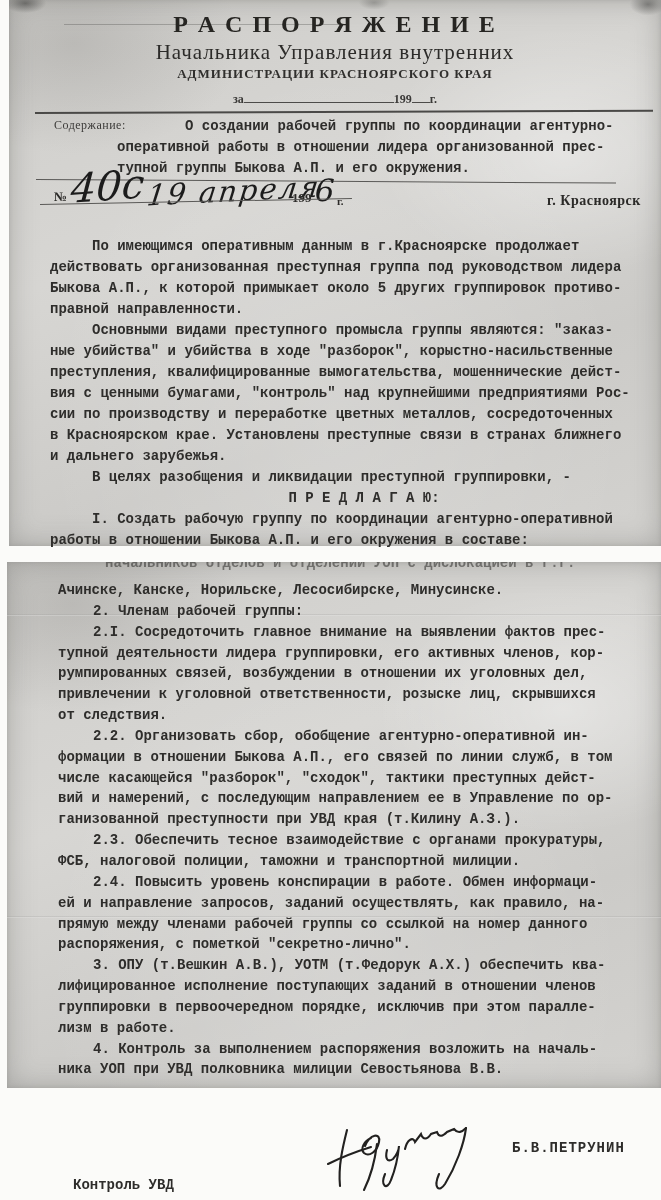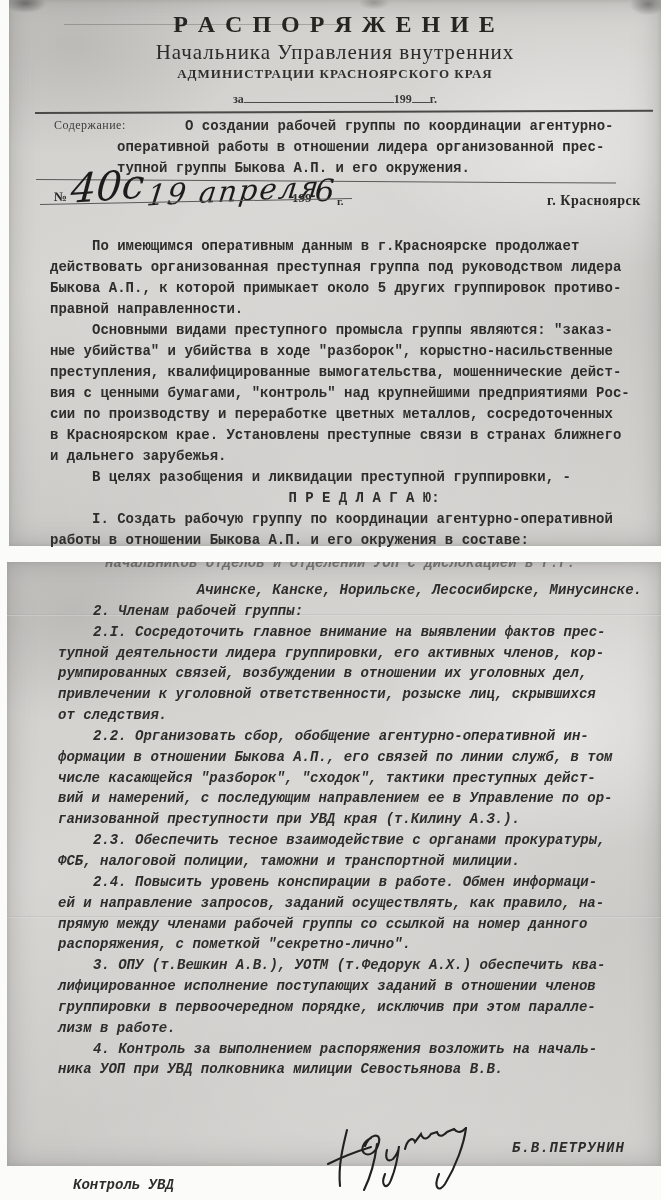--- a/index.html
+++ b/index.html
@@ -6,21 +6,21 @@
   html,body{margin:0;padding:0;background:#fafaf8;}
   .stage{position:relative;width:661px;height:1200px;background:#fbfbf9;overflow:hidden;
          font-family:"Liberation Serif","DejaVu Serif",serif;color:#2b2a28;}
   .page{position:absolute;background:
       radial-gradient(300px 200px at 85% 28%, rgba(255,255,255,.38), transparent 62%),
       radial-gradient(260px 170px at 10% 8%, rgba(110,108,104,.22), transparent 65%),
       radial-gradient(420px 520px at 50% 78%, rgba(255,255,255,.16), transparent 70%),
       linear-gradient(160deg,#cfcecb,#d7d6d3 38%,#cccbc8 70%,#d3d2cf);
       box-shadow:inset 0 0 28px rgba(100,99,96,.38), inset 0 0 4px rgba(120,119,116,.28);}
   .page1{left:9px;top:0;width:652px;height:546px;}
-  .page2{left:7px;top:562px;width:654px;height:604px;font-style:italic;}
+  .page2{left:7px;top:562px;width:654px;height:526px;}
   .corners::after{content:"";position:absolute;inset:0;pointer-events:none;background:
       radial-gradient(30px 14px at 2.5% 0.6%, rgba(40,40,38,.5), transparent 70%),
       radial-gradient(26px 16px at 98% 0.8%, rgba(40,40,38,.45), transparent 70%),
       radial-gradient(22px 10px at 56% 0.5%, rgba(60,60,58,.3), transparent 70%);}
   .mono{font-family:"Liberation Mono","DejaVu Sans Mono",monospace;font-weight:700;color:#2e2d2b;}
   .abs{position:absolute;}
   .ctr{left:0;right:0;text-align:center;}
   .title{top:11px;font-size:24px;font-weight:700;letter-spacing:2px;color:#262522;}
   .sub1{top:40px;font-size:21px;letter-spacing:1px;color:#2c2b29;}
   .sub2{top:66px;font-size:13px;font-weight:700;letter-spacing:1px;color:#302f2d;}
@@ -37,21 +37,21 @@
   .hand40{left:62px;top:163px;font-size:40px;transform:rotate(-4deg) skewX(-8deg);}
   .handdate{left:138px;top:174px;font-size:29px;transform:rotate(-3deg) skewX(-10deg);letter-spacing:2px;}
   .yr{left:283px;top:190px;font-size:13px;font-weight:700;}
   .hand6{left:306px;top:172px;font-size:31px;transform:rotate(2deg);}
   .yrsuf{left:328px;top:195px;font-size:11px;font-weight:700;}
   .city{left:538px;top:193px;font-size:14px;font-weight:700;letter-spacing:.5px;}
   .body1{left:41px;top:236px;width:586px;font-size:14px;line-height:21px;white-space:pre;}
   .body1 .para .line:first-child{text-indent:42px;}
   .body2{left:51px;top:18px;width:584px;font-size:14px;line-height:20.85px;white-space:pre;}
   .body2 .para .line:first-child{text-indent:35px;}
-  .para.noindent .line:first-child{text-indent:0 !important;text-align:right;}
+  .para.noindent .line:first-child{text-indent:0 !important;}
   .para.center{text-align:center;}
   .cutline{left:98px;top:0;height:9px;overflow:hidden;opacity:.55;}
   .cutline span{display:block;margin-top:-7px;font-size:14px;white-space:pre;}
   .crease{position:absolute;left:0;right:0;height:2px;pointer-events:none;
           background:linear-gradient(to bottom, rgba(96,95,92,.20), rgba(255,255,255,.35));}
   .sigblock{left:66px;top:556px;font-size:14px;line-height:27px;white-space:pre;}
   .signame{left:505px;top:578px;font-size:14px;letter-spacing:1px;text-align:center;}
   .sigsvg{left:316px;top:560px;}
   .artifact{left:55px;top:24px;width:280px;height:1px;background:rgba(80,79,76,.35);}
 </style>

